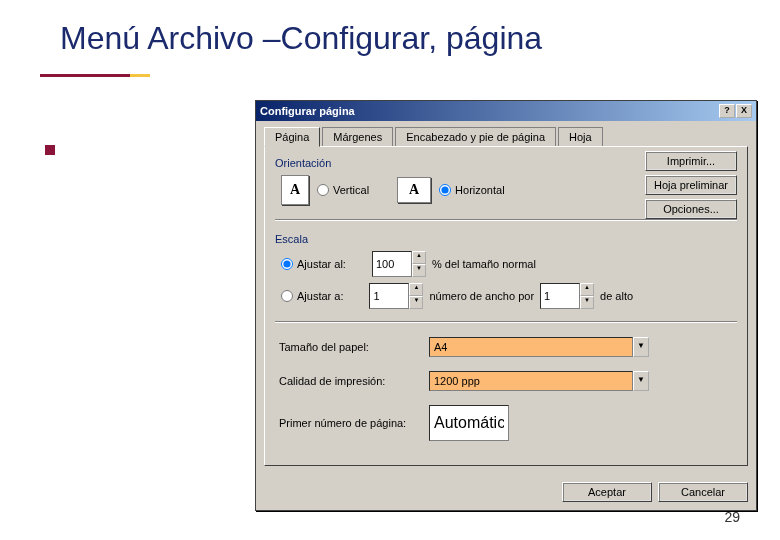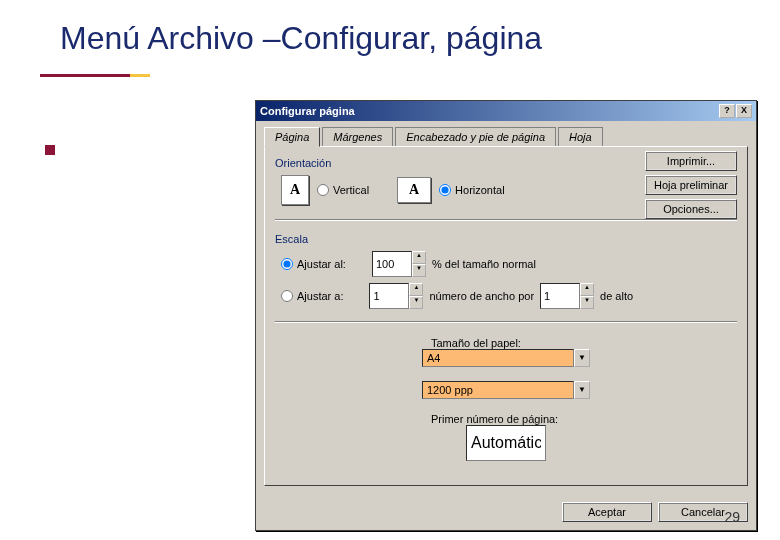--- a/index.html
+++ b/index.html
@@ -73,21 +73,20 @@
   }
   .tab {
     padding: 3px 10px;
     background: #d4d0c8;
     border: 1px solid #808080;
     border-bottom: none;
     font-size: 11px;
     position: relative;
     margin-right: 2px;
     cursor: pointer;
-    font-style: italic;
   }
   .tab.active {
     background: #d4d0c8;
     border: 1px solid #fff;
     border-right-color: #404040;
     border-bottom: 1px solid #d4d0c8;
     z-index: 2;
     margin-bottom: -1px;
   }
   .tab-content {
@@ -190,21 +189,20 @@
     border: 1px outset #fff;
     font-size: 6px;
     line-height: 6px;
     text-align: center;
     cursor: pointer;
   }
   .form-row {
     display: flex;
     align-items: center;
     margin: 14px 4px;
-    flex-direction: column;
   }
   .form-label {
     width: 150px;
     text-align: left;
   }
   .dropdown {
     display: inline-flex;
     align-items: stretch;
     height: 20px;
     flex: 1;
@@ -345,20 +343,21 @@
 
     <div class="form-row">
       <span class="form-label">Tamaño del papel:</span>
       <div class="dropdown">
         <input type="text" readonly="" value="A4" style="">
         <div class="dropdown-btn">▼</div>
       </div>
     </div>
 
     <div class="form-row">
+      <span class="form-label">Calidad de impresión:</span>
       <div class="dropdown">
         <input type="text" readonly="" value="1200 ppp" style="">
         <div class="dropdown-btn">▼</div>
       </div>
     </div>
 
     <div class="form-row">
       <span class="form-label">Primer número de página:</span>
       <input class="text-input" type="text" value="Automático" style="">
     </div>

